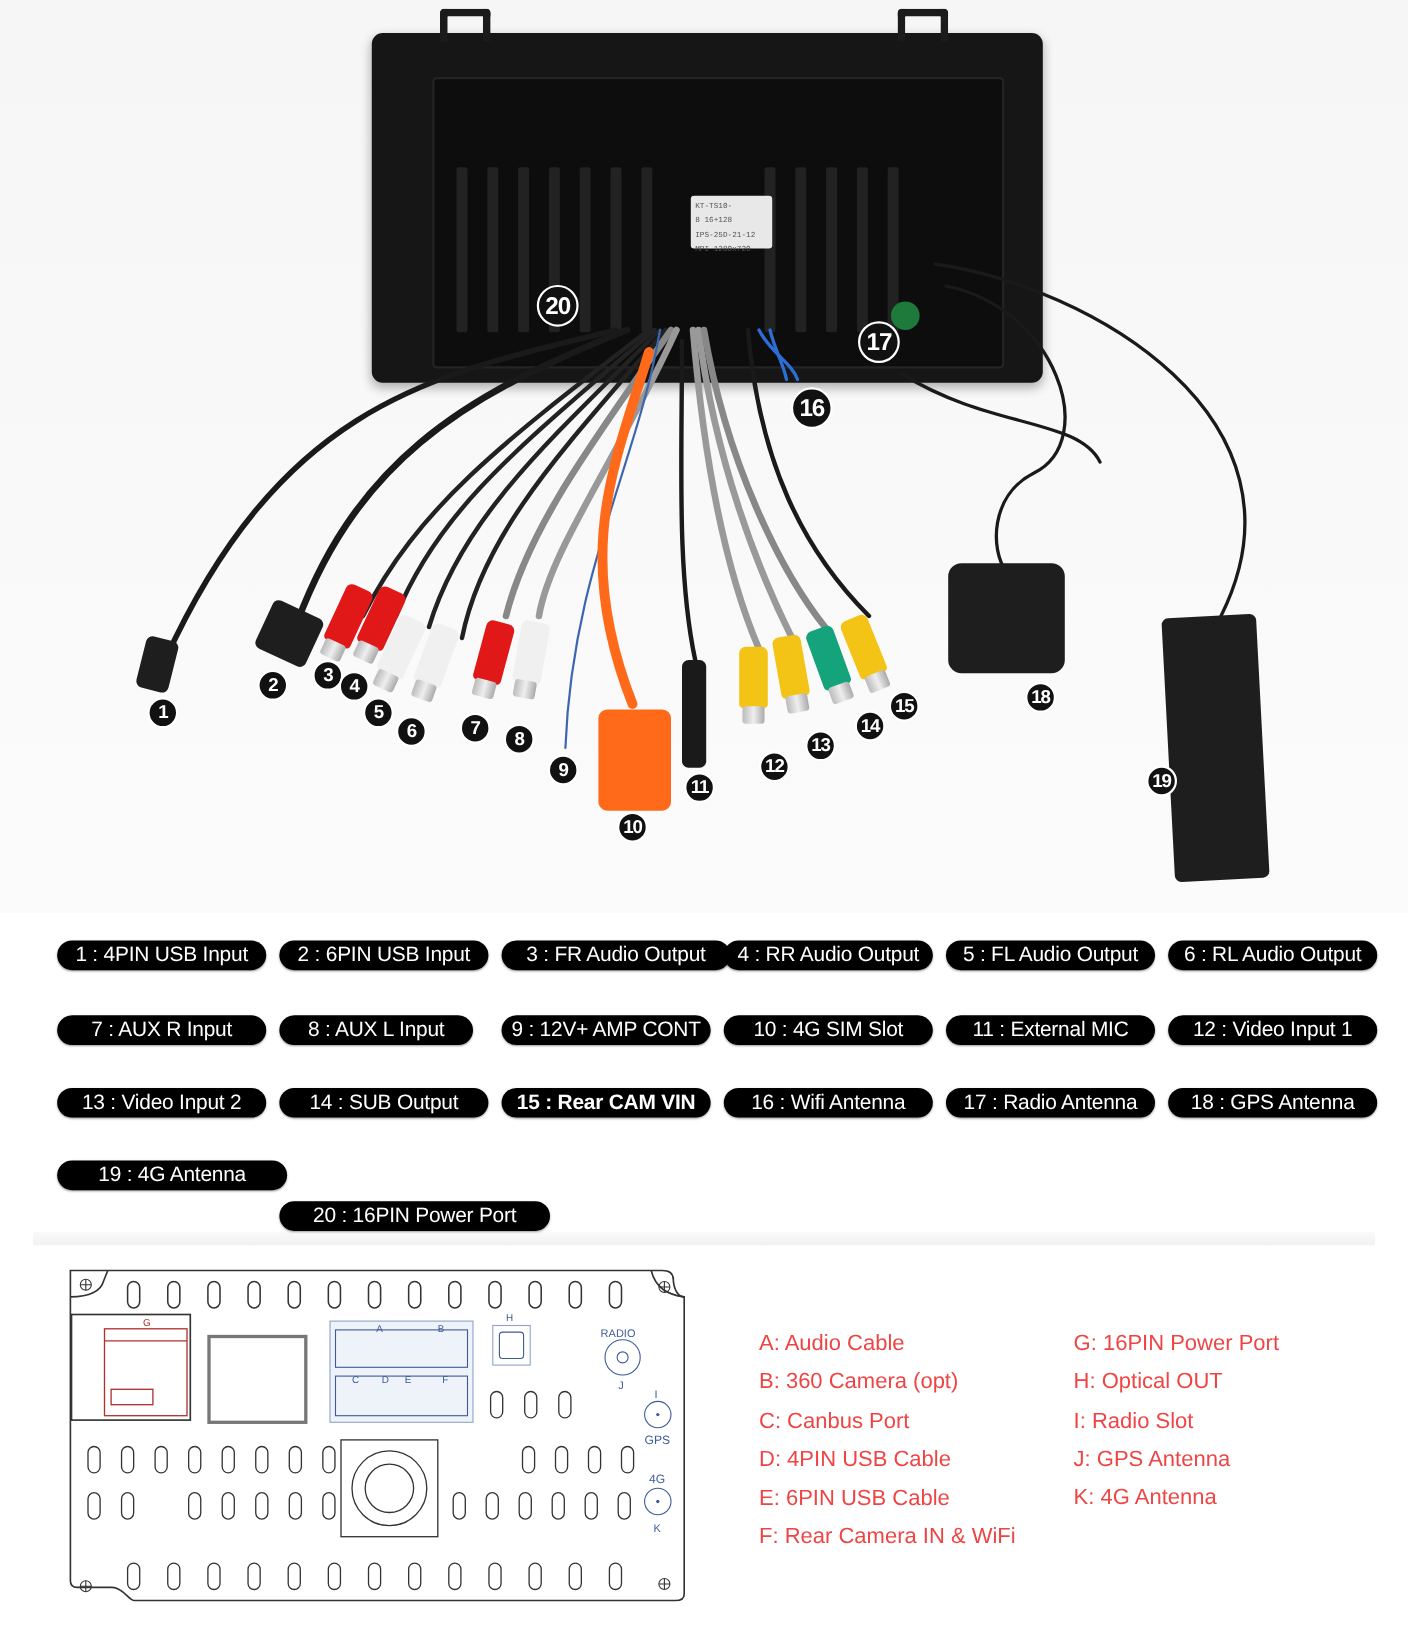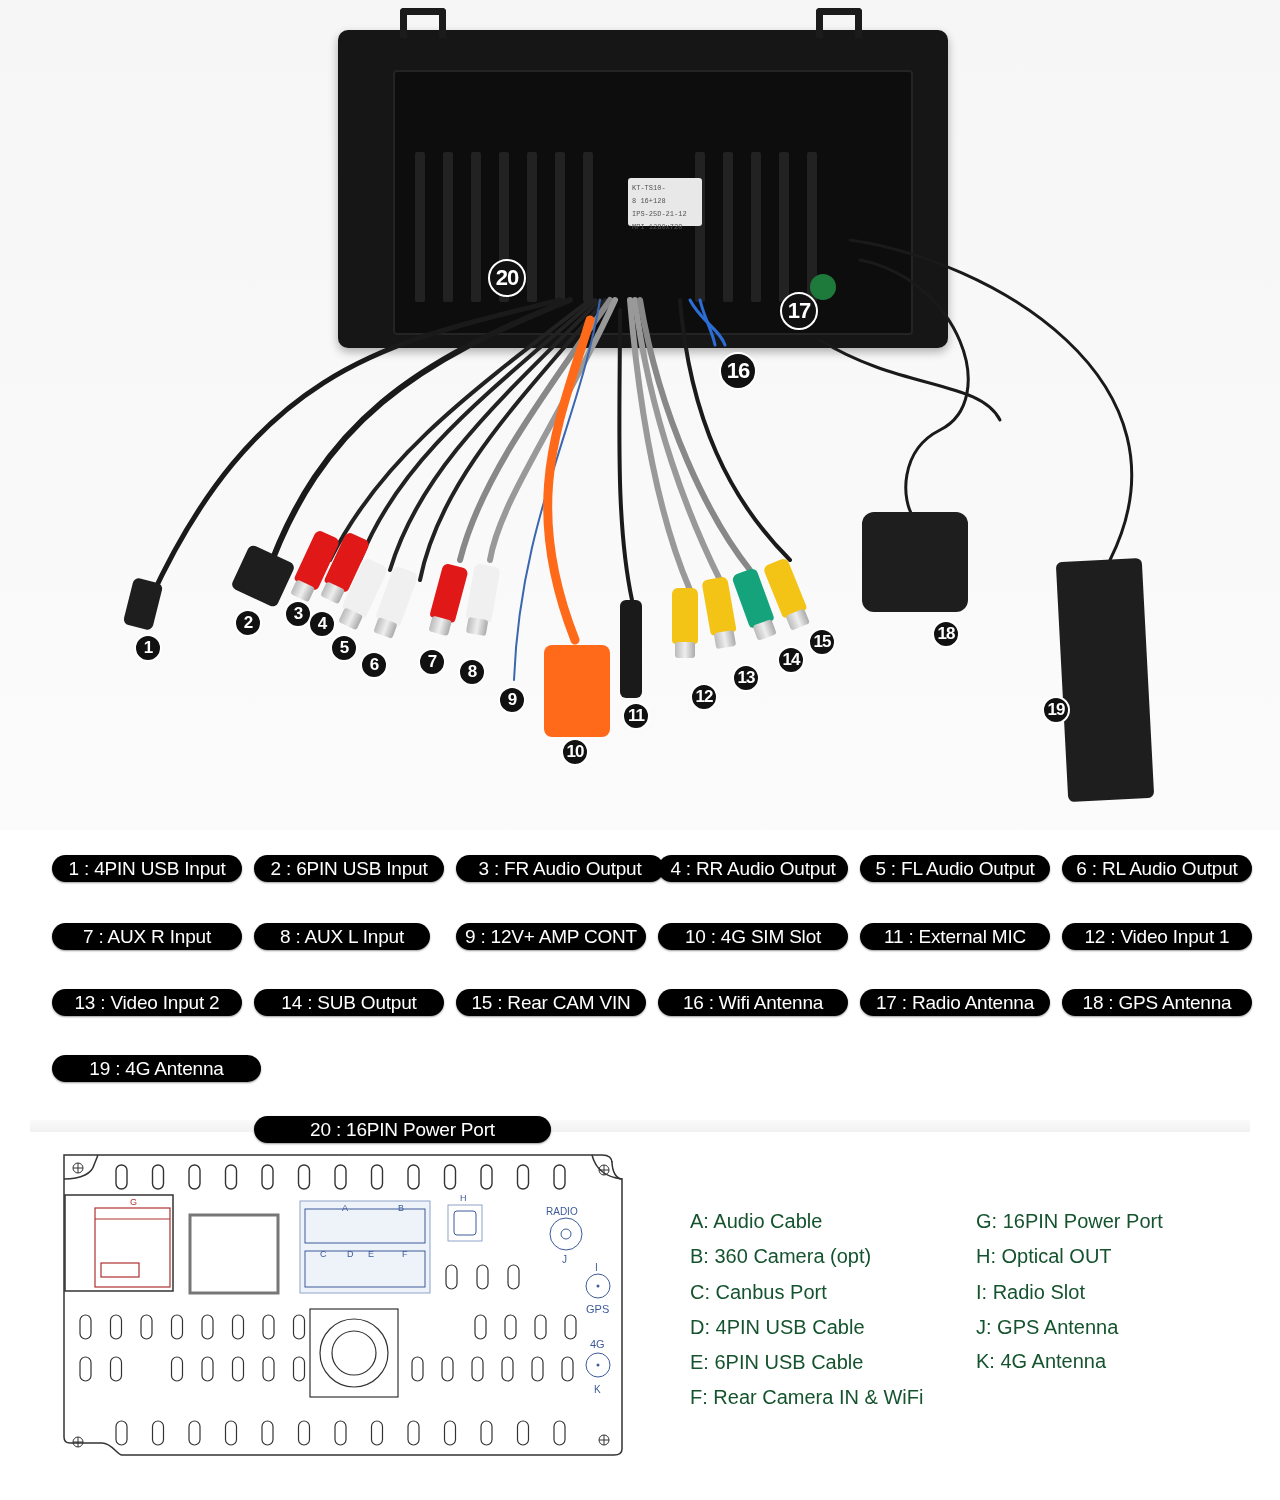--- a/index.html
+++ b/index.html
@@ -12,21 +12,21 @@
 .label-sticker{position:absolute;left:628px;top:178px;width:74px;height:48px;background:#e8e8e8;border-radius:3px;font:7px "Liberation Mono",monospace;color:#555;padding:4px;line-height:13px}
 .callout{position:absolute;width:28px;height:28px;border-radius:50%;background:#111;color:#fff;font:bold 17px "Liberation Sans",sans-serif;display:flex;align-items:center;justify-content:center;border:2px solid #fff;letter-spacing:-1px}
 .callout.lg{width:38px;height:38px;font-size:22px}
 .cable{position:absolute;background:#1a1a1a;border-radius:4px}
 .rca{position:absolute;width:26px;height:56px;border-radius:6px 6px 4px 4px}
 .rca::after{content:"";position:absolute;left:3px;bottom:-14px;width:20px;height:16px;background:linear-gradient(90deg,#bbb,#eee,#aaa);border-radius:3px}
 .pill{position:absolute;height:27px;background:#000000;color:#fff;border-radius:14px;font:19px "Liberation Sans",sans-serif;display:flex;align-items:center;justify-content:center;white-space:nowrap;box-shadow:0 1px 2px rgba(0,0,0,.4);letter-spacing:-.2px}
 .divider{position:absolute;left:30px;top:1120px;width:1220px;height:12px;background:linear-gradient(#fafafa,#f1f1f1)}
 .diagram{position:absolute;left:62px;top:1153px;width:562px;height:304px}
 .keys{position:absolute;left:690px;top:1210px;width:560px}
-.key{position:absolute;font:20px "Liberation Sans",sans-serif;color:#14532d;white-space:nowrap}
+.key{position:absolute;font:20px "Liberation Sans",sans-serif;color:#ef4444;white-space:nowrap}
 </style>
 </head>
 <body>
 
 <div class="photo">
   <div class="unit">
     <div class="tab" style="left:62px;top:-22px"></div>
     <div class="tab" style="left:478px;top:-22px"></div>
     <div class="inner">
       <div class="fin" style="left:20px;top:80px"></div>
@@ -268,18 +268,18 @@
 <div class="pill" style="left: 860px; top: 855px; width: 190px;">5 : FL Audio Output</div>
 <div class="pill" style="left: 1062px; top: 855px; width: 190px;">6 : RL Audio Output</div>
 <div class="pill" style="left: 52px; top: 923px; width: 190px;">7 : AUX R Input</div>
 <div class="pill" style="left: 254px; top: 923px; width: 176px;">8 : AUX L Input</div>
 <div class="pill" style="left: 456px; top: 923px; width: 190px;">9 : 12V+ AMP CONT</div>
 <div class="pill" style="left: 658px; top: 923px; width: 190px;">10 : 4G SIM Slot</div>
 <div class="pill" style="left: 860px; top: 923px; width: 190px;">11 : External MIC</div>
 <div class="pill" style="left: 1062px; top: 923px; width: 190px;">12 : Video Input 1</div>
 <div class="pill" style="left: 52px; top: 989px; width: 190px;">13 : Video Input 2</div>
 <div class="pill" style="left: 254px; top: 989px; width: 190px;">14 : SUB Output</div>
-<div class="pill" style="left: 456px; top: 989px; width: 190px;">15 : Rear CAM VIN</div>
+<div class="pill" style="left: 456px; top: 989px; width: 190px; font-weight: bold;">15 : Rear CAM VIN</div>
 <div class="pill" style="left: 658px; top: 989px; width: 190px;">16 : Wifi Antenna</div>
 <div class="pill" style="left: 860px; top: 989px; width: 190px;">17 : Radio Antenna</div>
 <div class="pill" style="left: 1062px; top: 989px; width: 190px;">18 : GPS Antenna</div>
 <div class="pill" style="left: 52px; top: 1055px; width: 209px;">19 : 4G Antenna</div>
-<div class="pill" style="left: 254px; top: 1116px; width: 297px;">20 : 16PIN Power Port</div>
+<div class="pill" style="left: 254px; top: 1092px; width: 246px;">20 : 16PIN Power Port</div>
 
 </body></html>

